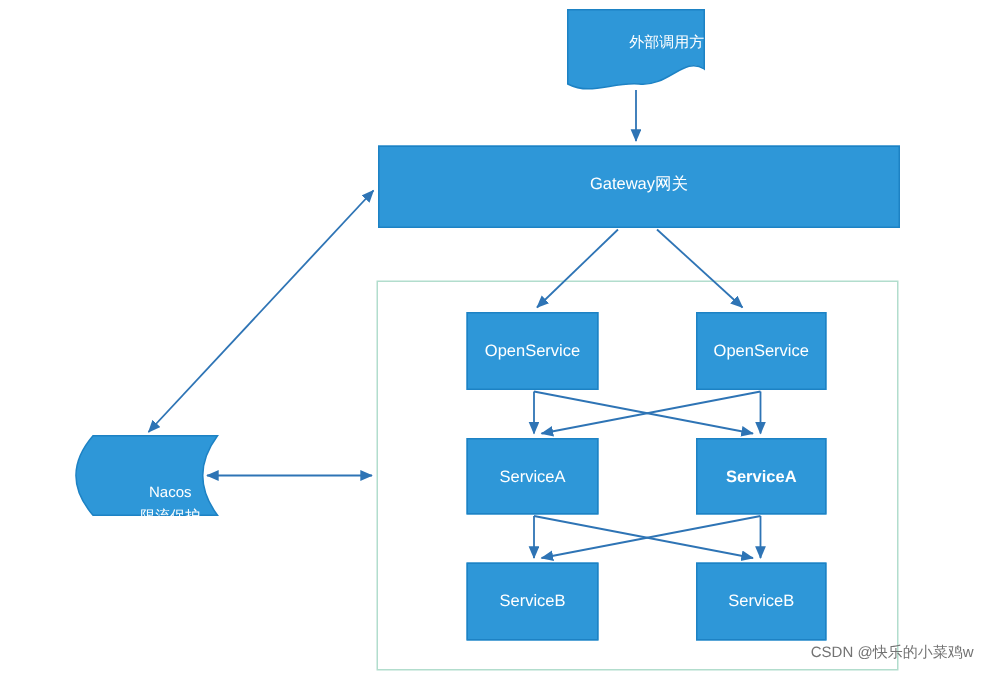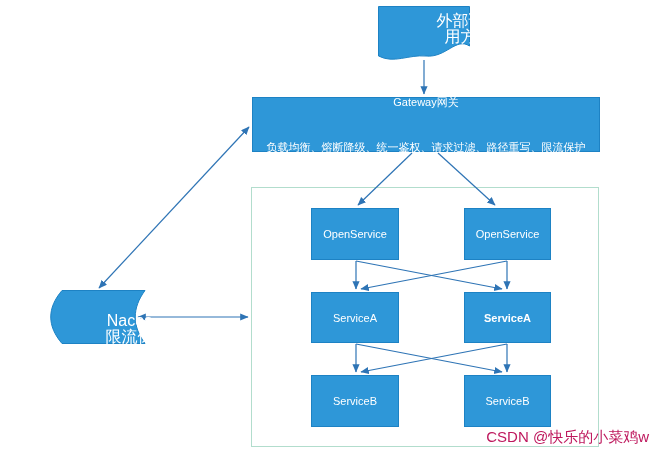--- a/index.html
+++ b/index.html
@@ -17,30 +17,30 @@
   .gateway .gw-title{margin-bottom:3px;}
   .gateway .gw-sub{font-size:11px;white-space:nowrap;}
   .bold{font-weight:bold;}
   .container-rect{
     position:absolute;left:251px;top:187px;width:348px;height:260px;
     border:1px solid #B2DDCD;box-sizing:border-box;background:transparent;
   }
   .shape-wrap{position:absolute;}
   .shape-wrap svg{display:block;}
   .shape-label{
-    position:absolute;left:16px;top:0;width:100%;height:100%;
+    position:absolute;left:0;top:0;width:100%;height:100%;
     display:flex;flex-direction:column;align-items:center;justify-content:center;
-    color:#fff;font-size:16px;line-height:16px;text-align:center;pointer-events:none;padding-left:41px;
+    color:#fff;font-size:10px;line-height:16px;text-align:center;pointer-events:none;padding-left:41px;
   }
   .doc-label{padding-bottom:12px;box-sizing:border-box;}
   .nacos-label{padding-right:8px;box-sizing:border-box;margin-top:20px;}
   #arrow-layer{position:absolute;left:0;top:0;pointer-events:none;}
   .watermark{
     position:absolute;right:8px;top:428px;
-    font-size:15px;color:#be185d;white-space:nowrap;
+    font-size:10px;color:#737373;white-space:nowrap;
   }
 </style>
 </head>
 <body>
 
 <div class="container-rect"></div>
 
 <svg id="arrow-layer" width="657" height="456" viewBox="0 0 657 456">
   <defs>
     <marker id="ah" markerWidth="8" markerHeight="8" refX="6.5" refY="3" orient="auto-start-reverse">
@@ -66,21 +66,20 @@
 
 <div class="shape-wrap" style="left:378px;top:6px;width:92px;height:58px;">
   <svg width="92" height="58" viewBox="0 0 92 58">
     <path d="M0.5,0.5 H91.5 V40 C78,31 68,52 48,50 C30,48.5 16,58 0.5,50 Z" fill="#2E97D8" stroke="#1D82C4" stroke-width="1"></path>
   </svg>
   <div class="shape-label doc-label">外部调用方</div>
 </div>
 
 <div class="node gateway" style="left:252px;top:97px;width:348px;height:55px;">
   <span class="gw-title">Gateway网关</span>
-  <span class="gw-sub">负载均衡、熔断降级、统一鉴权、请求过滤、路径重写、限流保护</span>
 </div>
 
 <div class="shape-wrap" style="left:48px;top:290px;width:98px;height:54px;">
   <svg width="98" height="54" viewBox="0 0 98 54">
     <path d="M14,0.5 H97 C84,18 84,36 97,53.5 H14 C-1,36 -1,18 14,0.5 Z" fill="#2E97D8" stroke="#1D82C4" stroke-width="1"></path>
   </svg>
   <div class="shape-label nacos-label">
     <span>Nacos</span>
     <span>限流保护</span>
   </div>

